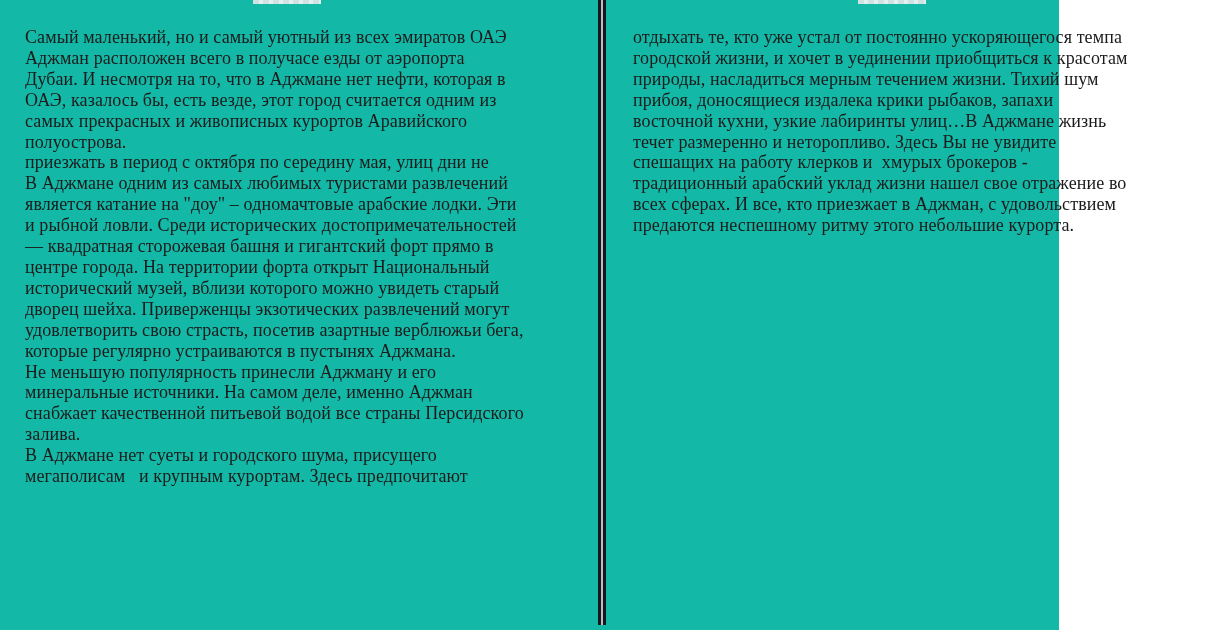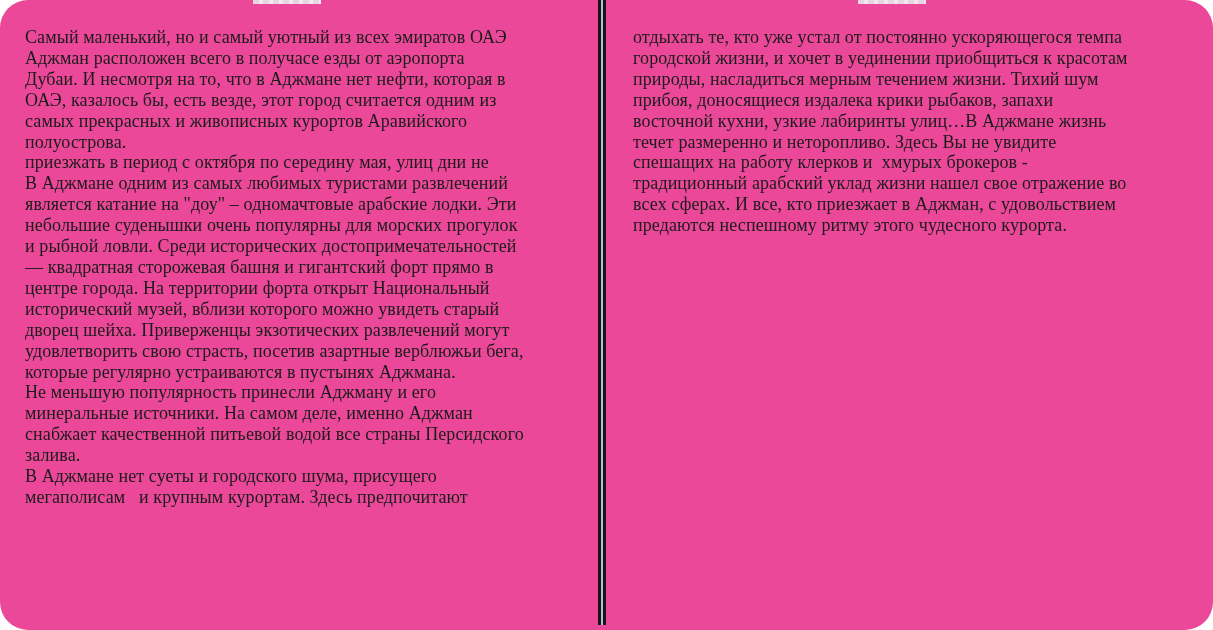--- a/index.html
+++ b/index.html
@@ -6,24 +6,23 @@
     margin: 0;
     padding: 0;
     width: 1213px;
     height: 630px;
     background: #ffffff;
     overflow: hidden;
     font-family: "Liberation Serif", serif;
   }
   .page {
     position: relative;
-    width: 1213px;
+    width: 1059px;
     height: 630px;
-    background: #ec4899;
-    border-radius: 28px;
+    background: #14b8a6;
   }
   .text-frame {
     position: absolute;
     top: 27px;
     width: 550px;
     color: #1b1b1b;
   }
   .text-frame .text-line {
     font-size: 18px;
     line-height: 20.9px;
@@ -68,21 +67,20 @@
   <div class="text-frame frame-left">
       <div class="text-line">Самый маленький, но и самый уютный из всех эмиратов ОАЭ</div>
       <div class="text-line">Аджман расположен всего в получасе езды от аэропорта</div>
       <div class="text-line">Дубаи. И несмотря на то, что в Аджмане нет нефти, которая в</div>
       <div class="text-line">ОАЭ, казалось бы, есть везде, этот город считается одним из</div>
       <div class="text-line">самых прекрасных и живописных курортов Аравийского</div>
       <div class="text-line">полуострова.</div>
       <div class="text-line">приезжать в период с октября по середину мая, улиц дни не</div>
       <div class="text-line">В Аджмане одним из самых любимых туристами развлечений</div>
       <div class="text-line">является катание на "доу" – одномачтовые арабские лодки. Эти</div>
-      <div class="text-line">небольшие суденышки очень популярны для морских прогулок</div>
       <div class="text-line">и рыбной ловли. Среди исторических достопримечательностей</div>
       <div class="text-line">— квадратная сторожевая башня и гигантский форт прямо в</div>
       <div class="text-line">центре города. На территории форта открыт Национальный</div>
       <div class="text-line">исторический музей, вблизи которого можно увидеть старый</div>
       <div class="text-line">дворец шейха. Приверженцы экзотических развлечений могут</div>
       <div class="text-line">удовлетворить свою страсть, посетив азартные верблюжьи бега,</div>
       <div class="text-line">которые регулярно устраиваются в пустынях Аджмана.</div>
       <div class="text-line">Не меньшую популярность принесли Аджману и его</div>
       <div class="text-line">минеральные источники. На самом деле, именно Аджман</div>
       <div class="text-line">снабжает качественной питьевой водой все страны Персидского</div>
@@ -96,16 +94,16 @@
   <div class="text-frame frame-right">
       <div class="text-line">отдыхать те, кто уже устал от постоянно ускоряющегося темпа</div>
       <div class="text-line">городской жизни, и хочет в уединении приобщиться к красотам</div>
       <div class="text-line">природы, насладиться мерным течением жизни. Тихий шум</div>
       <div class="text-line">прибоя, доносящиеся издалека крики рыбаков, запахи</div>
       <div class="text-line">восточной кухни, узкие лабиринты улиц…В Аджмане жизнь</div>
       <div class="text-line">течет размеренно и неторопливо. Здесь Вы не увидите</div>
       <div class="text-line">спешащих на работу клерков и  хмурых брокеров -</div>
       <div class="text-line">традиционный арабский уклад жизни нашел свое отражение во</div>
       <div class="text-line">всех сферах. И все, кто приезжает в Аджман, с удовольствием</div>
-      <div class="text-line">предаются неспешному ритму этого чудесного курорта.</div>
+      <div class="text-line">предаются неспешному ритму этого небольшие курорта.</div>
     </div>
 
 </div>
 
 </body></html>

